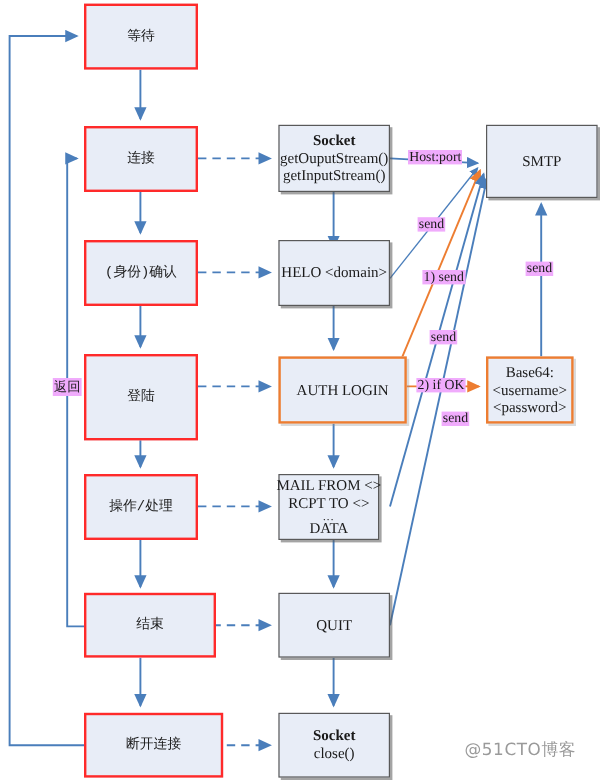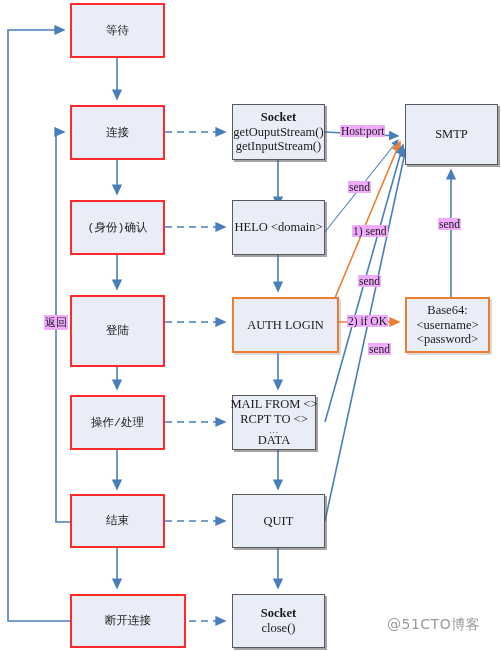--- a/index.html
+++ b/index.html
@@ -144,21 +144,21 @@
   </div>
 
   <div class="node node-red" style="left:70px;top:295px;width:95px;height:72px;">
     <span class="ln">登陆</span>
   </div>
 
   <div class="node node-red" style="left:70px;top:395px;width:95px;height:55px;">
     <span class="ln">操作/处理</span>
   </div>
 
-  <div class="node node-red" style="left:70px;top:494px;width:95px;height:54px;">
+  <div class="node node-red" style="left:70px;top:494px;width:110px;height:54px;">
     <span class="ln">结束</span>
   </div>
 
   <div class="node node-red" style="left:70px;top:594px;width:116px;height:54px;">
     <span class="ln">断开连接</span>
   </div>
 
   <div class="node node-gray" style="left:232px;top:104px;width:93px;height:56px;">
     <span class="ln bold">Socket</span>
     <span class="ln">getOuputStream()</span>
@@ -186,21 +186,21 @@
 
   <div class="node node-gray" style="left:232px;top:594px;width:93px;height:54px;">
     <span class="ln bold">Socket</span>
     <span class="ln">close()</span>
   </div>
 
   <div class="node node-gray" style="left:405px;top:104px;width:93px;height:61px;">
     <span class="ln">SMTP</span>
   </div>
 
-  <div class="node node-orange" style="left:405px;top:297px;width:85px;height:56px;">
+  <div class="node node-orange" style="left:405px;top:297px;width:73px;height:56px;">
     <span class="ln">Base64:</span>
     <span class="ln">&lt;username&gt;</span>
     <span class="ln">&lt;password&gt;</span>
   </div>
 
   <div class="edge-label" style="left:340px;top:125px;">Host:port</div>
 
   <div class="edge-label" style="left:348px;top:181px;">send</div>
 
   <div class="edge-label" style="left:352px;top:225px;">1) send</div>

